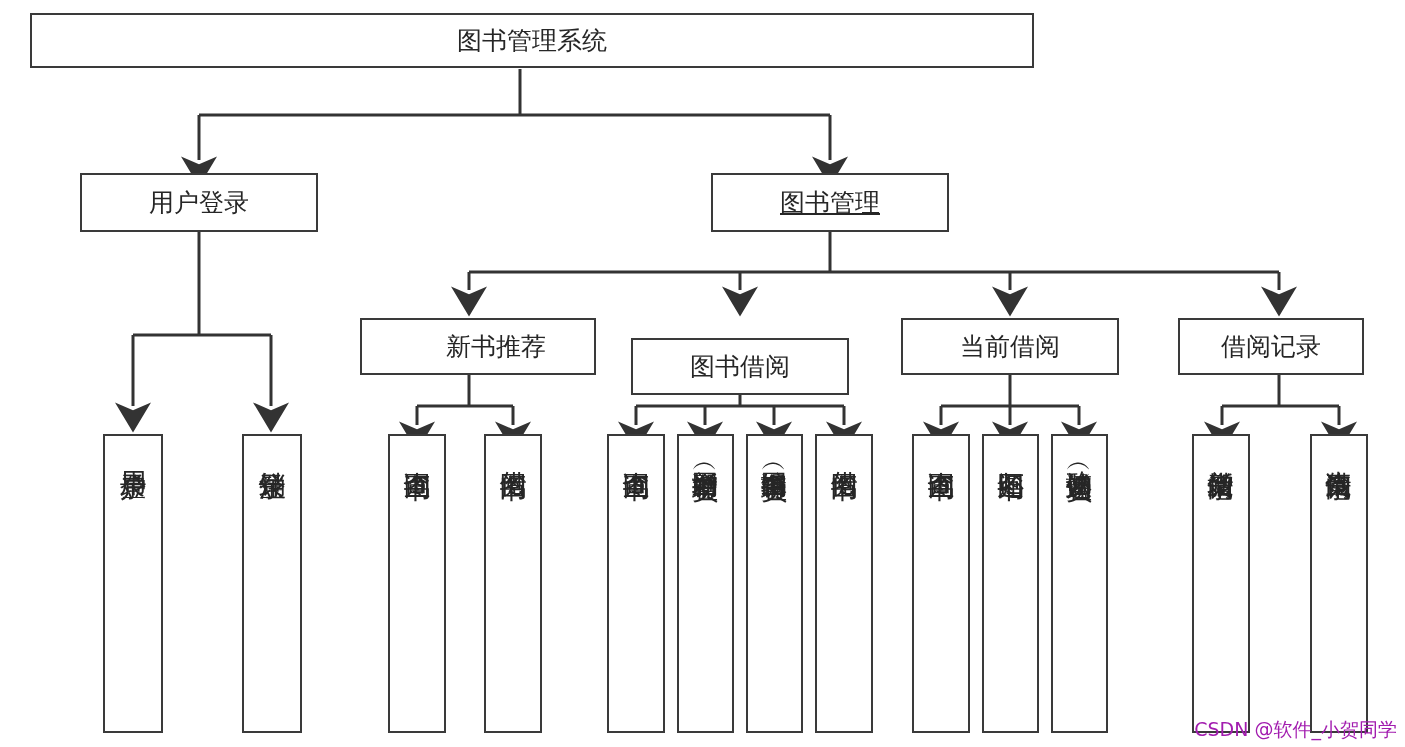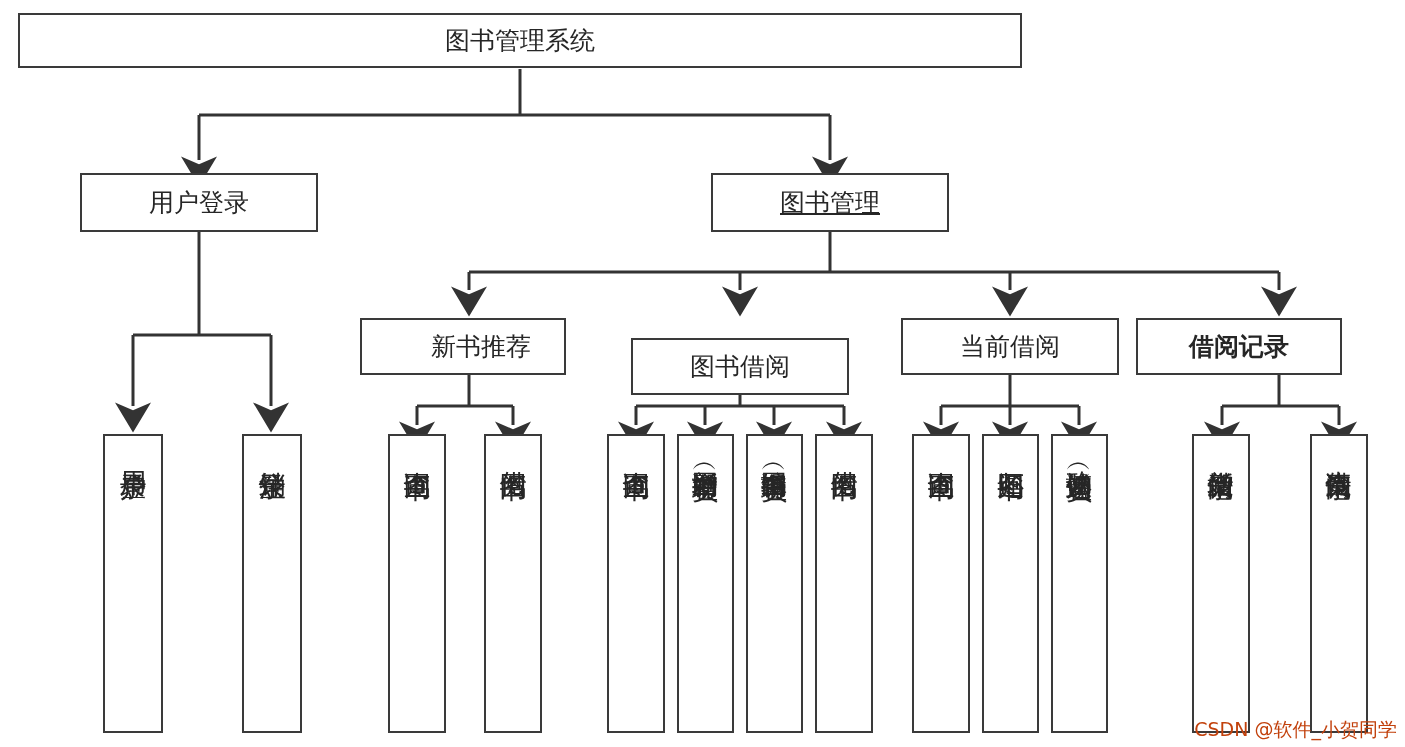--- a/index.html
+++ b/index.html
@@ -44,21 +44,21 @@
     letter-spacing:1px;
     white-space:nowrap;
   }
   .node.v.tight .lbl{font-size:26px;line-height:1.0;}
 
   #watermark{
     position:absolute;
     right:8px;
     bottom:4px;
     font-size:19px;
-    color:#c2410c;
+    color:#a21caf;
     white-space:nowrap;
     pointer-events:none;
   }
 </style>
 </head>
 <body>
 
 <div id="stage">
 
   <svg id="wires" viewBox="0 0 1405 747" width="1405" height="747">
@@ -106,45 +106,45 @@
       <path d="M1010,406 L1010,425" marker-end="url(#ah)"></path>
       <path d="M1079,406 L1079,425" marker-end="url(#ah)"></path>
 
       <path d="M1279,375 L1279,406"></path>
       <path d="M1222,406 L1339,406"></path>
       <path d="M1222,406 L1222,425" marker-end="url(#ah)"></path>
       <path d="M1339,406 L1339,425" marker-end="url(#ah)"></path>
     </g>
   </svg>
 
-  <div class="node h" style="left:18px;top:13px;width:1004px;height:55px;justify-content:center;">
+  <div class="node h" style="left:30px;top:13px;width:1004px;height:55px;justify-content:center;">
     <span class="lbl">图书管理系统</span>
   </div>
 
   <div class="node h" style="left:80px;top:173px;width:238px;height:59px;">
     <span class="lbl">用户登录</span>
   </div>
 
   <div class="node h" style="left:711px;top:173px;width:238px;height:59px;text-decoration:underline;">
     <span class="lbl">图书管理</span>
   </div>
 
-  <div class="node h" style="left:360px;top:318px;width:206px;height:57px;padding-left:36px;">
+  <div class="node h" style="left:360px;top:318px;width:236px;height:57px;padding-left:36px;">
     <span class="lbl">新书推荐</span>
   </div>
 
   <div class="node h" style="left:631px;top:318px;width:218px;height:57px;margin-top:20px;">
     <span class="lbl">图书借阅</span>
   </div>
 
   <div class="node h" style="left:901px;top:318px;width:218px;height:57px;justify-content:center;">
     <span class="lbl">当前借阅</span>
   </div>
 
-  <div class="node h" style="left:1136px;top:318px;width:206px;height:57px;font-weight:bold;">
+  <div class="node h" style="left:1178px;top:318px;width:186px;height:57px;">
     <span class="lbl">借阅记录</span>
   </div>
 
   <div class="node v" style="left:103px;top:434px;width:60px;height:299px;">
     <span class="lbl">用户登录</span>
   </div>
 
   <div class="node v" style="left:242px;top:434px;width:60px;height:299px;">
     <span class="lbl">注销登录</span>
   </div>

